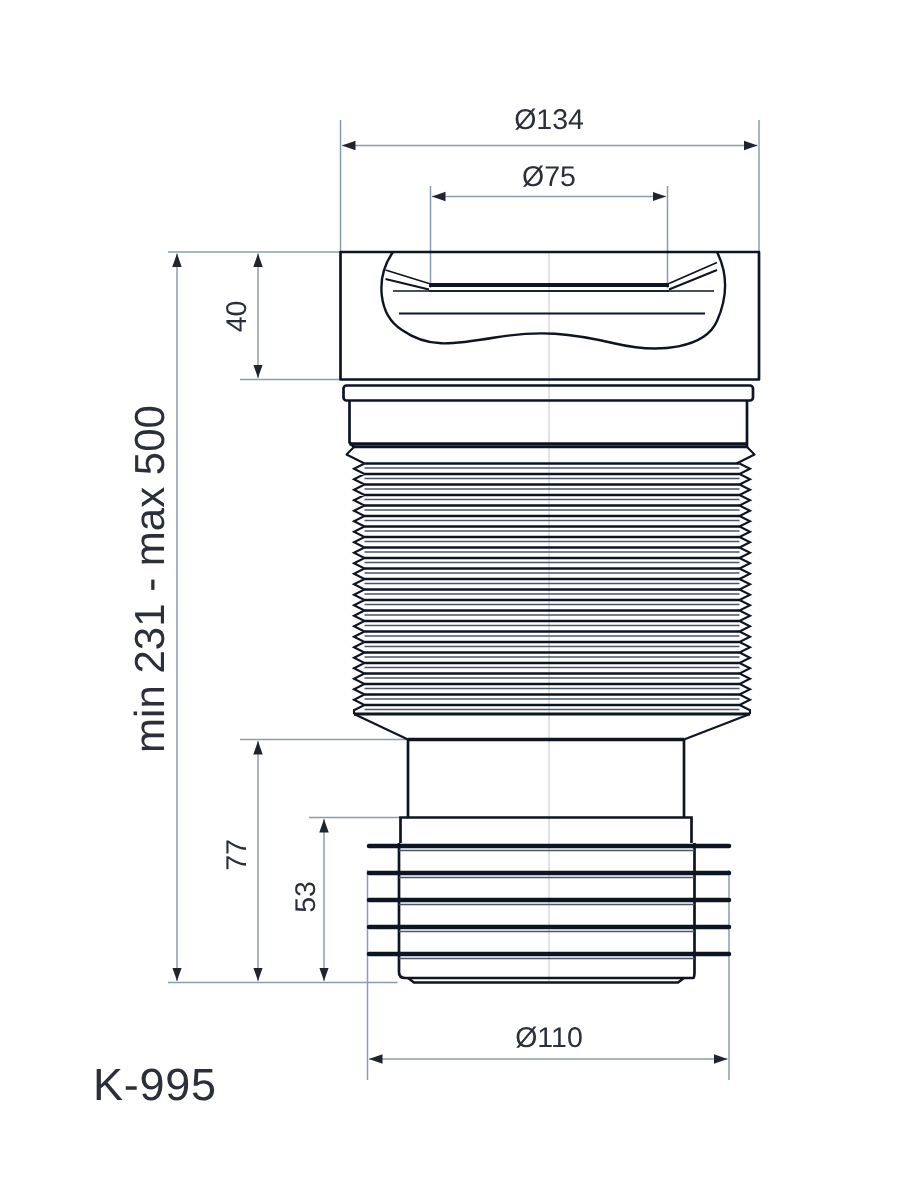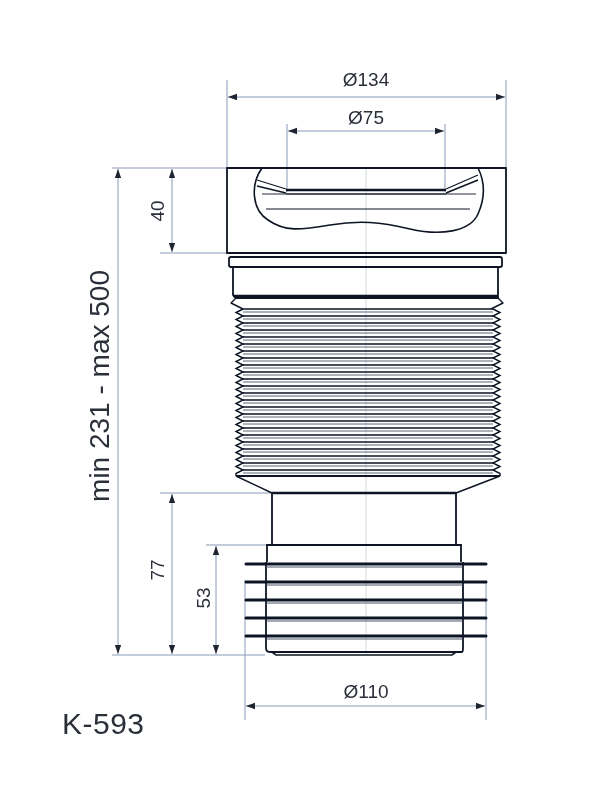--- a/index.html
+++ b/index.html
@@ -144,13 +144,13 @@
     <g stroke-width="1" stroke="#4a5568">
       <line x1="266" y1="567" x2="463" y2="567"></line>
       <line x1="266" y1="585" x2="463" y2="585"></line>
       <line x1="266" y1="603" x2="463" y2="603"></line>
       <line x1="266" y1="621" x2="463" y2="621"></line>
       <line x1="266" y1="639" x2="463" y2="639"></line>
     </g>
   </g>
 </svg>
 
-<div class="model-label">K-593</div>
+<div class="model-label">K-995</div>
 
 </body></html>

